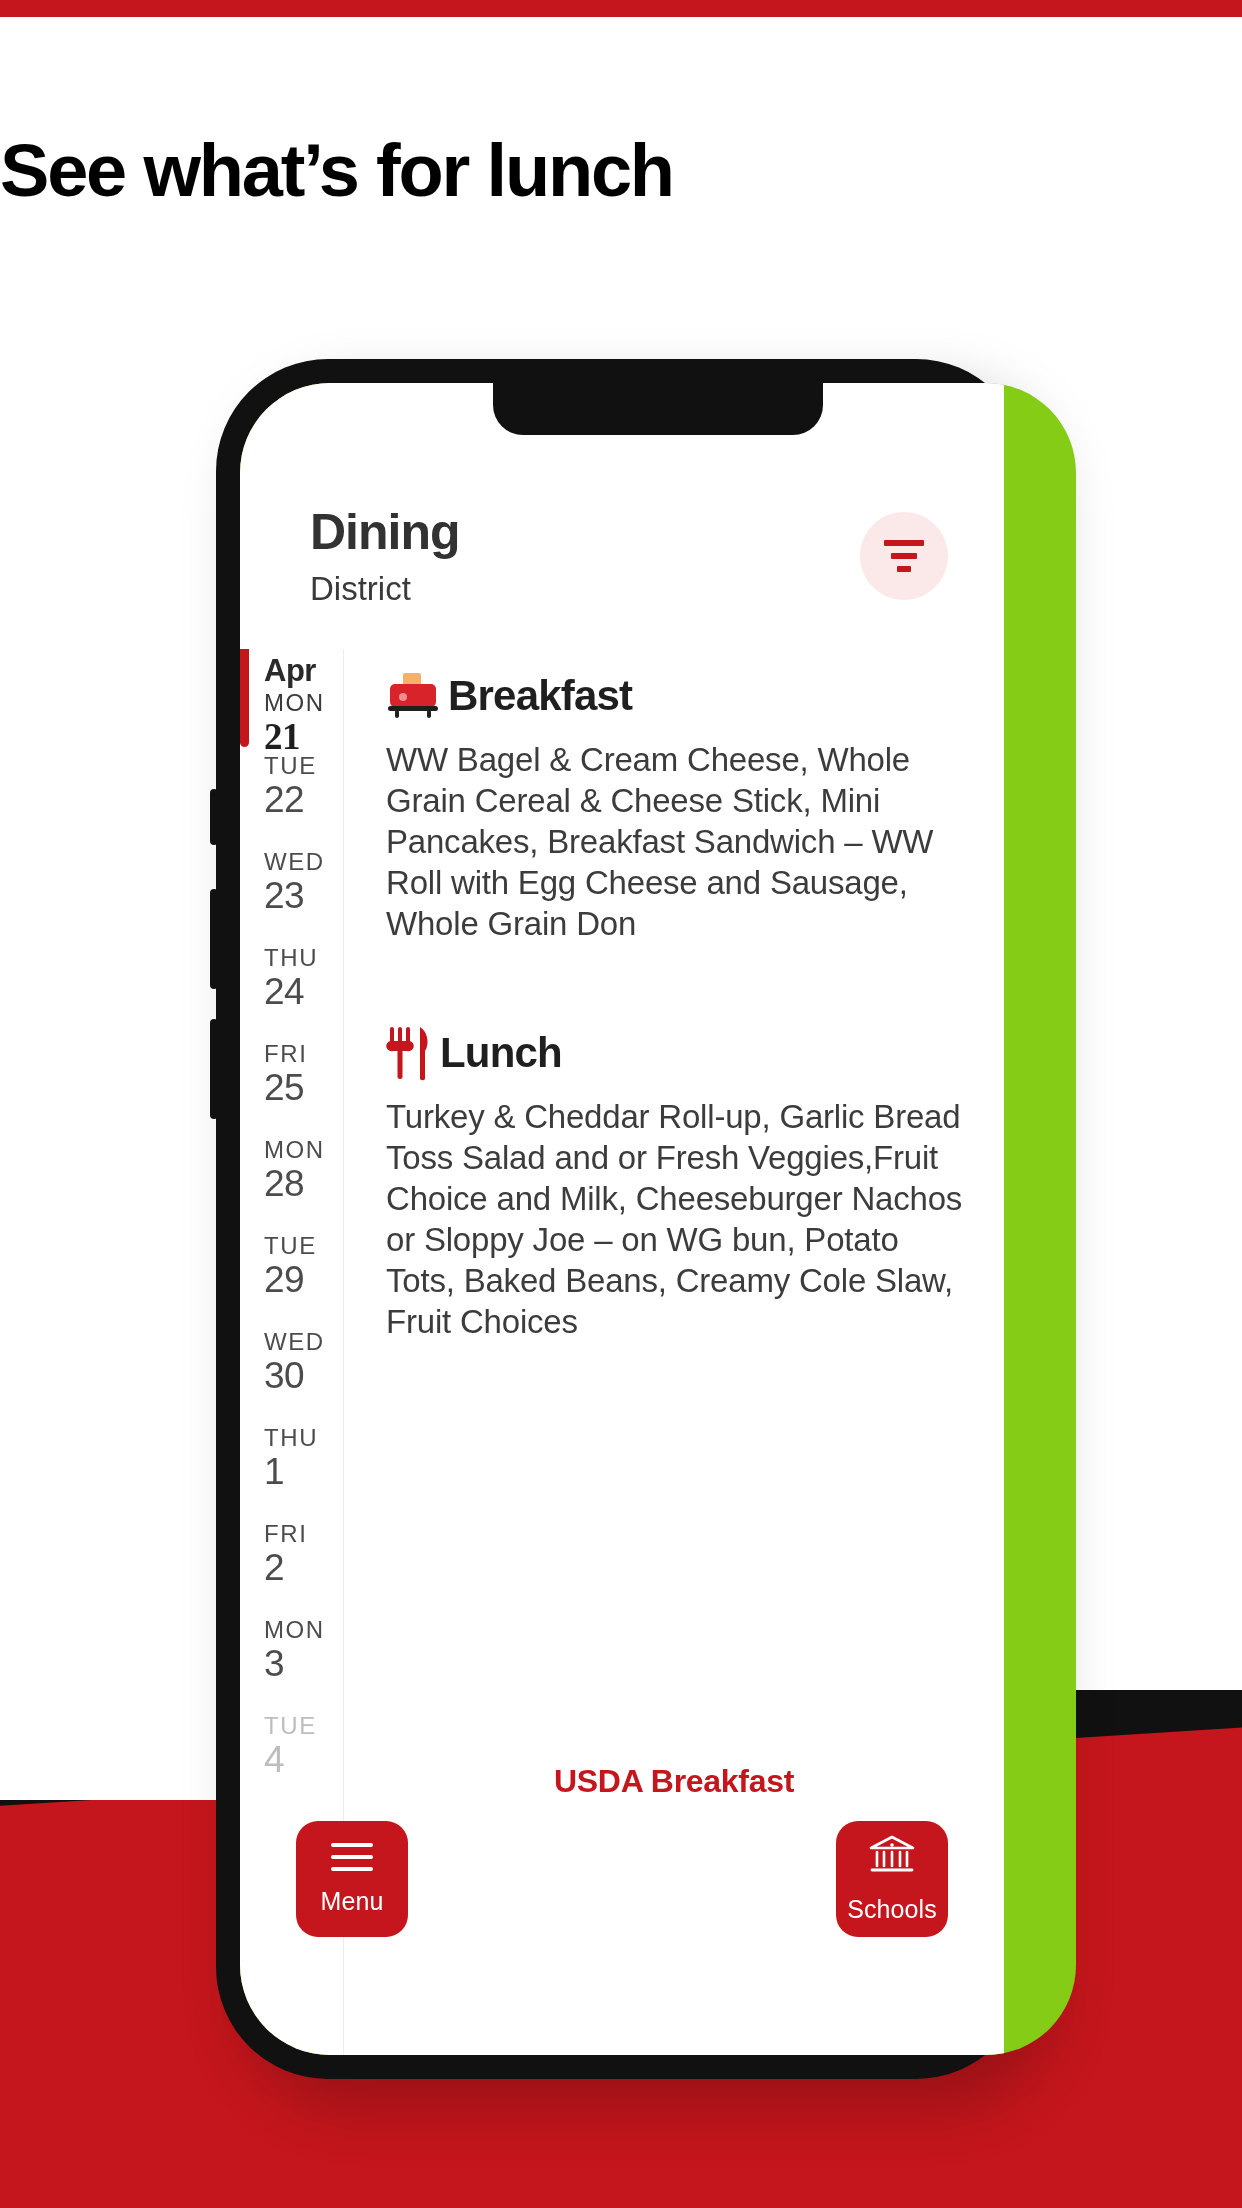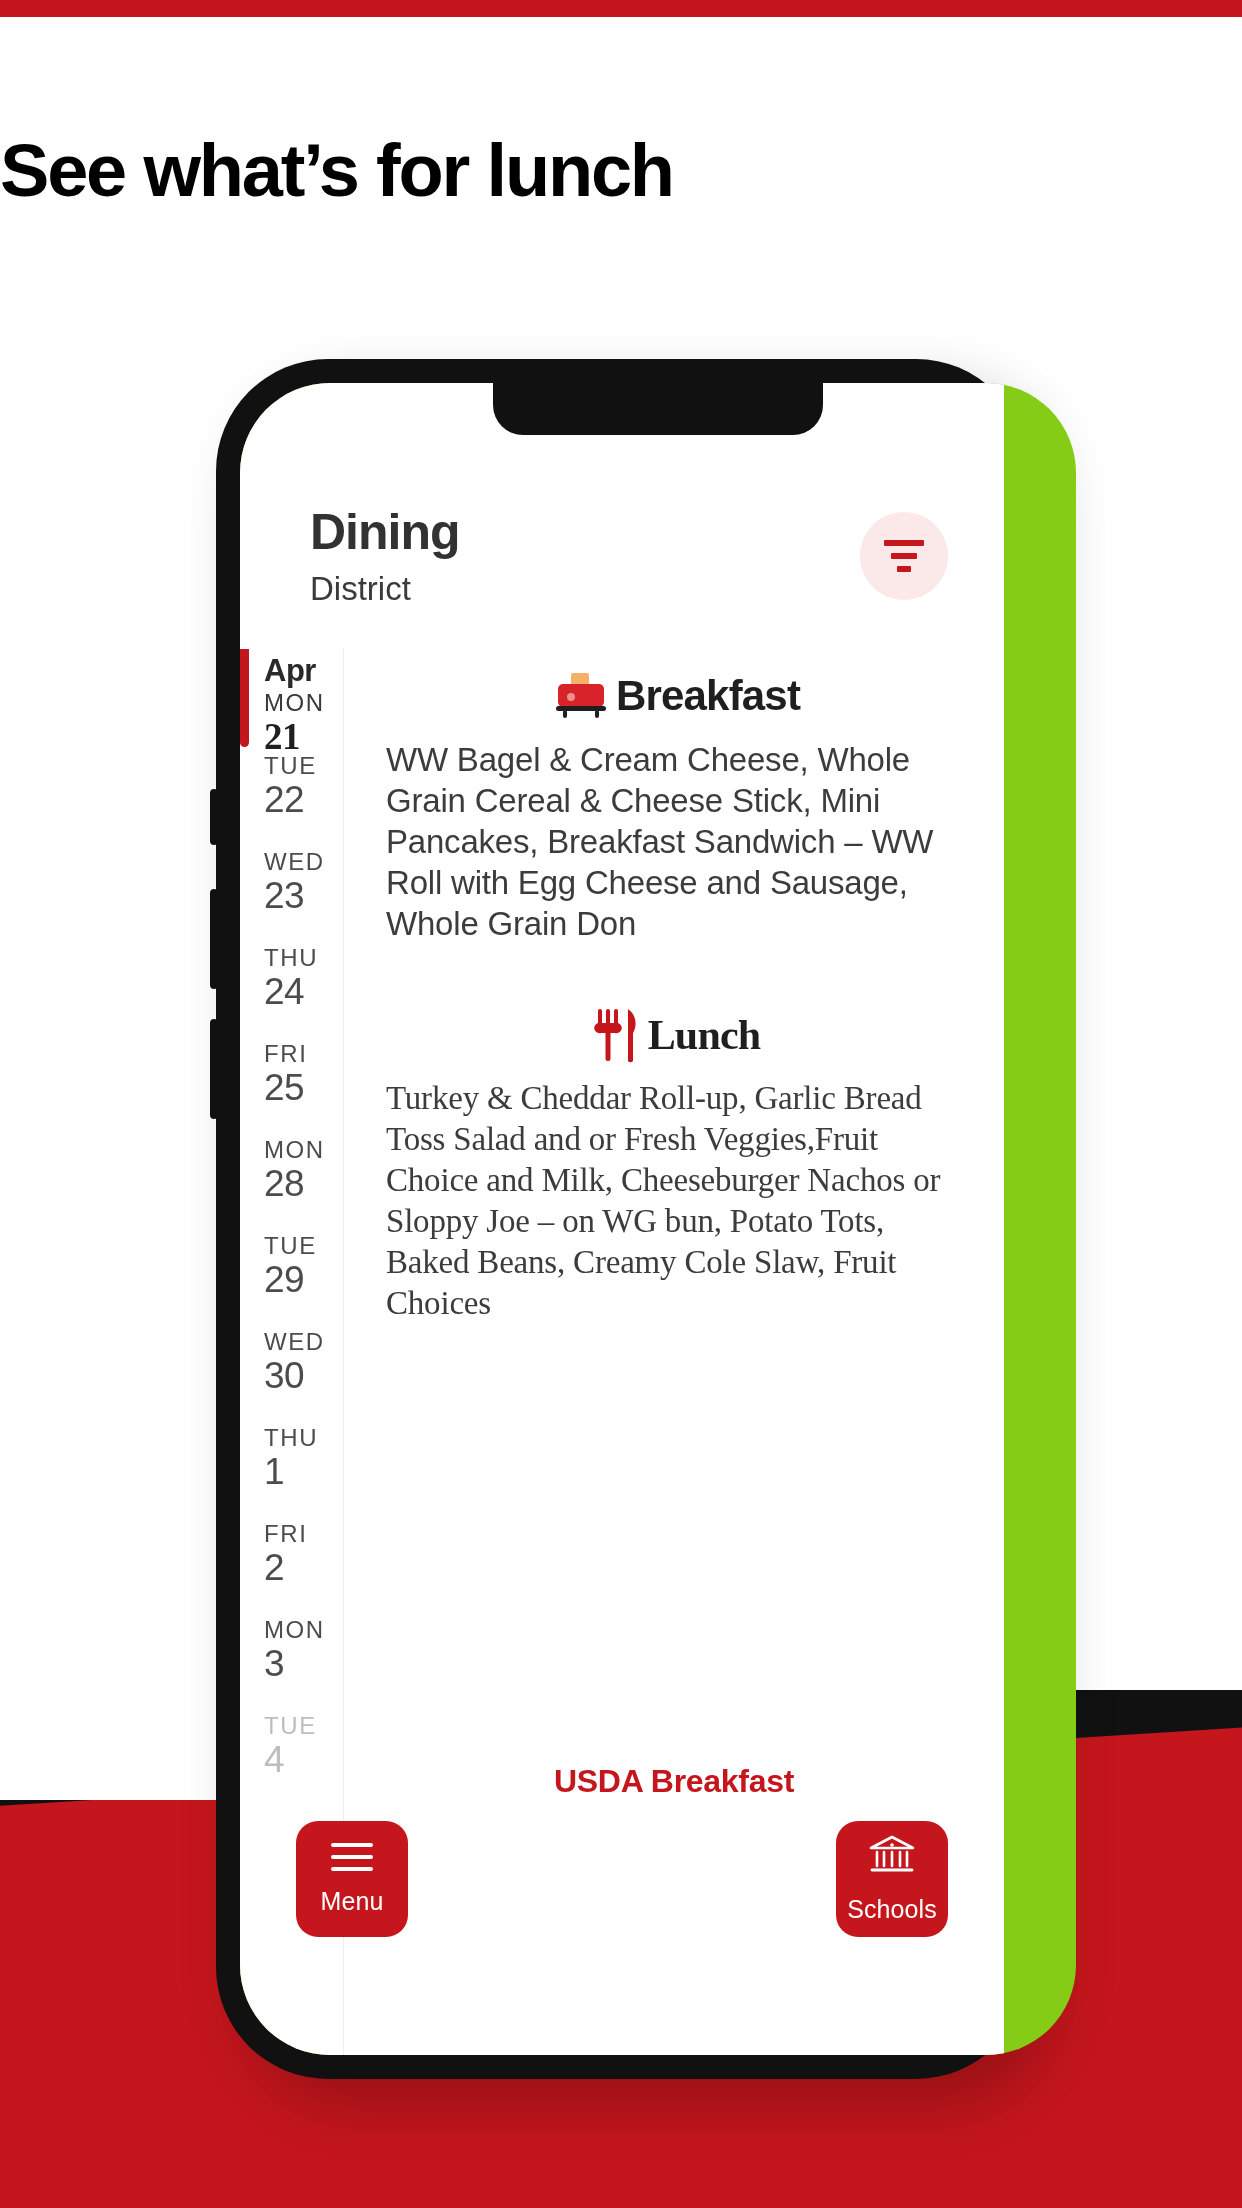--- a/index.html
+++ b/index.html
@@ -131,30 +131,30 @@
   }
   .date-item.selected .date-num{ color:#1f1f1f; font-weight:bold;font-family:Liberation Serif, serif; }
   .date-item.faded .date-dow, .date-item.faded .date-num{ color:#bdbdbd; }
 
   
   .meals{
     position:absolute; left:104px; top:266px; width:660px; height:1406px;
     padding:0 36px 0 42px;
   }
   .meal{ margin-top:18px; }
-  .meal-head{ display:flex; align-items:center; gap:8px; height:58px;justify-content:center; }
+  .meal-head{ display:flex; align-items:center; gap:8px; height:58px; }
   .meal-title{
     font-size:42px; font-weight:bold; color:#1f1f1f; letter-spacing:-0.8px;
   }
   .meal-body{
     margin-top:14px;
     font-size:33px; line-height:41px; color:#3c3c3c; font-weight:normal;
     letter-spacing:-0.2px;
   }
-  .meal.lunch{ margin-top:62px;font-family:Liberation Serif, serif; }
+  .meal.lunch{ margin-top:80px; }
 
   .icon-toaster{ width:54px; height:48px; position:relative; }
   .icon-cutlery{ width:46px; height:56px; position:relative; }
 
   
   .usda{
     position:absolute; left:104px; top:1380px; width:660px;
     text-align:center;
     font-size:32px; font-weight:bold; color:#c4161c;
     letter-spacing:-0.3px;

